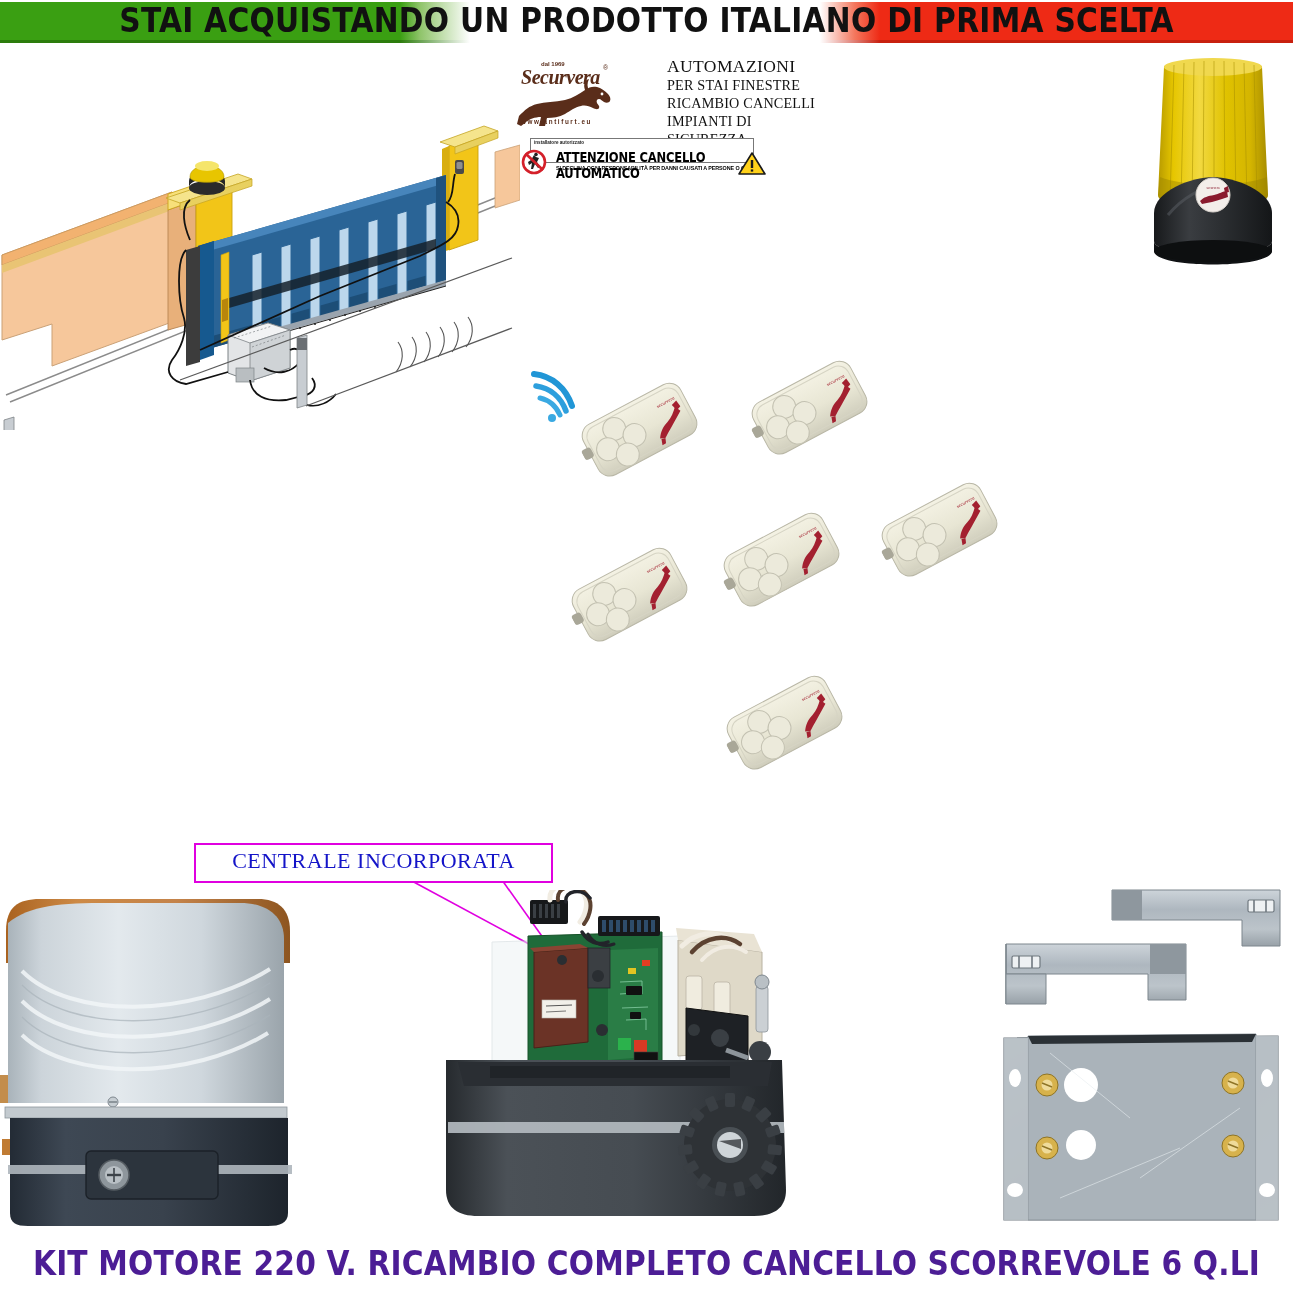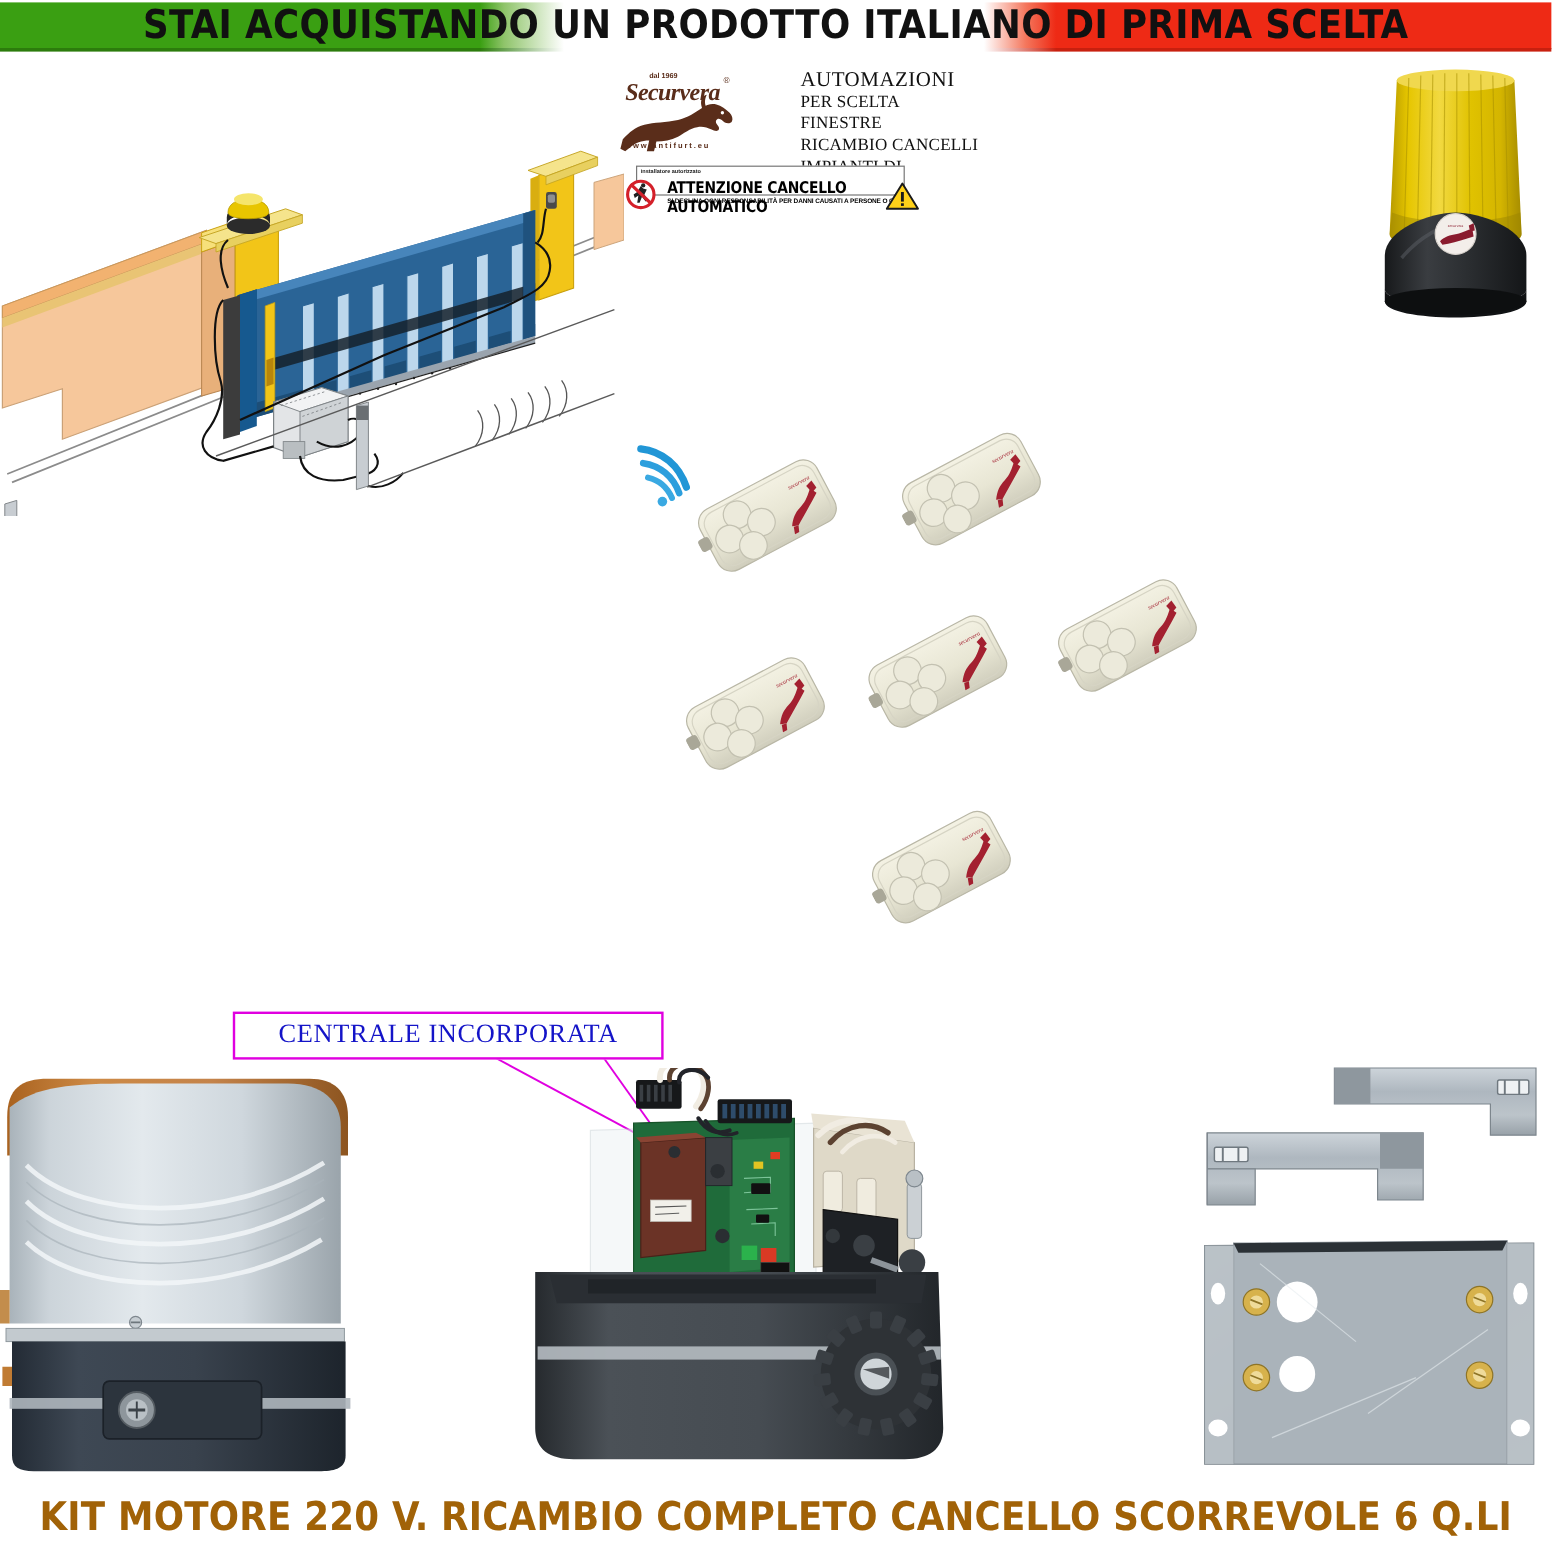--- a/index.html
+++ b/index.html
@@ -68,21 +68,21 @@
 
   
   #motor-closed{position:absolute;left:0px;top:893px;width:300px;height:338px;}
   
   #motor-open{position:absolute;left:430px;top:890px;width:380px;height:335px;}
   
   #brackets{position:absolute;left:990px;top:878px;width:300px;height:345px;}
 
   
   #bottom-caption{position:absolute;left:0;top:1243px;width:1293px;height:44px;
-      text-align:center;line-height:42px;font-size:33px;font-weight:bold;color:#a16207;
+      text-align:center;line-height:42px;font-size:33px;font-weight:bold;color:#4c1d95;
       font-family:"DejaVu Sans Condensed","Liberation Sans",sans-serif;
       letter-spacing:.2px;white-space:nowrap;}
 </style>
 </head>
 <body>
 
 <div id="top-banner">
   <div class="flag"></div>
   <div id="banner-text">STAI ACQUISTANDO UN PRODOTTO ITALIANO DI PRIMA SCELTA</div>
 </div>
@@ -217,21 +217,21 @@
       </svg>
       <div id="logo-dal">dal 1969</div>
       <div id="logo-name">
         <span>S</span><span>ecurvera</span>
       </div>
       <div id="logo-reg">®</div>
       <div id="logo-www">www.antifurt.eu</div>
     </div>
     <div id="sign-lines">
       <div class="l1">AUTOMAZIONI</div>
-      <div class="l">PER SCELTA FINESTRE</div>
+      <div class="l">PER STAI FINESTRE</div>
       <div class="l">RICAMBIO CANCELLI</div>
       <div class="l">IMPIANTI DI SICUREZZA</div>
     </div>
   </div>
   <div id="installer-box">
     <div id="installer-label">installatore autorizzato</div>
   </div>
   <div id="warn-strip">
     <svg width="30" height="26" viewBox="0 0 30 26" style="position:absolute;left:0;top:0">
       <circle cx="14" cy="13" r="11" fill="#fff" stroke="#d4202a" stroke-width="2.6"></circle>

